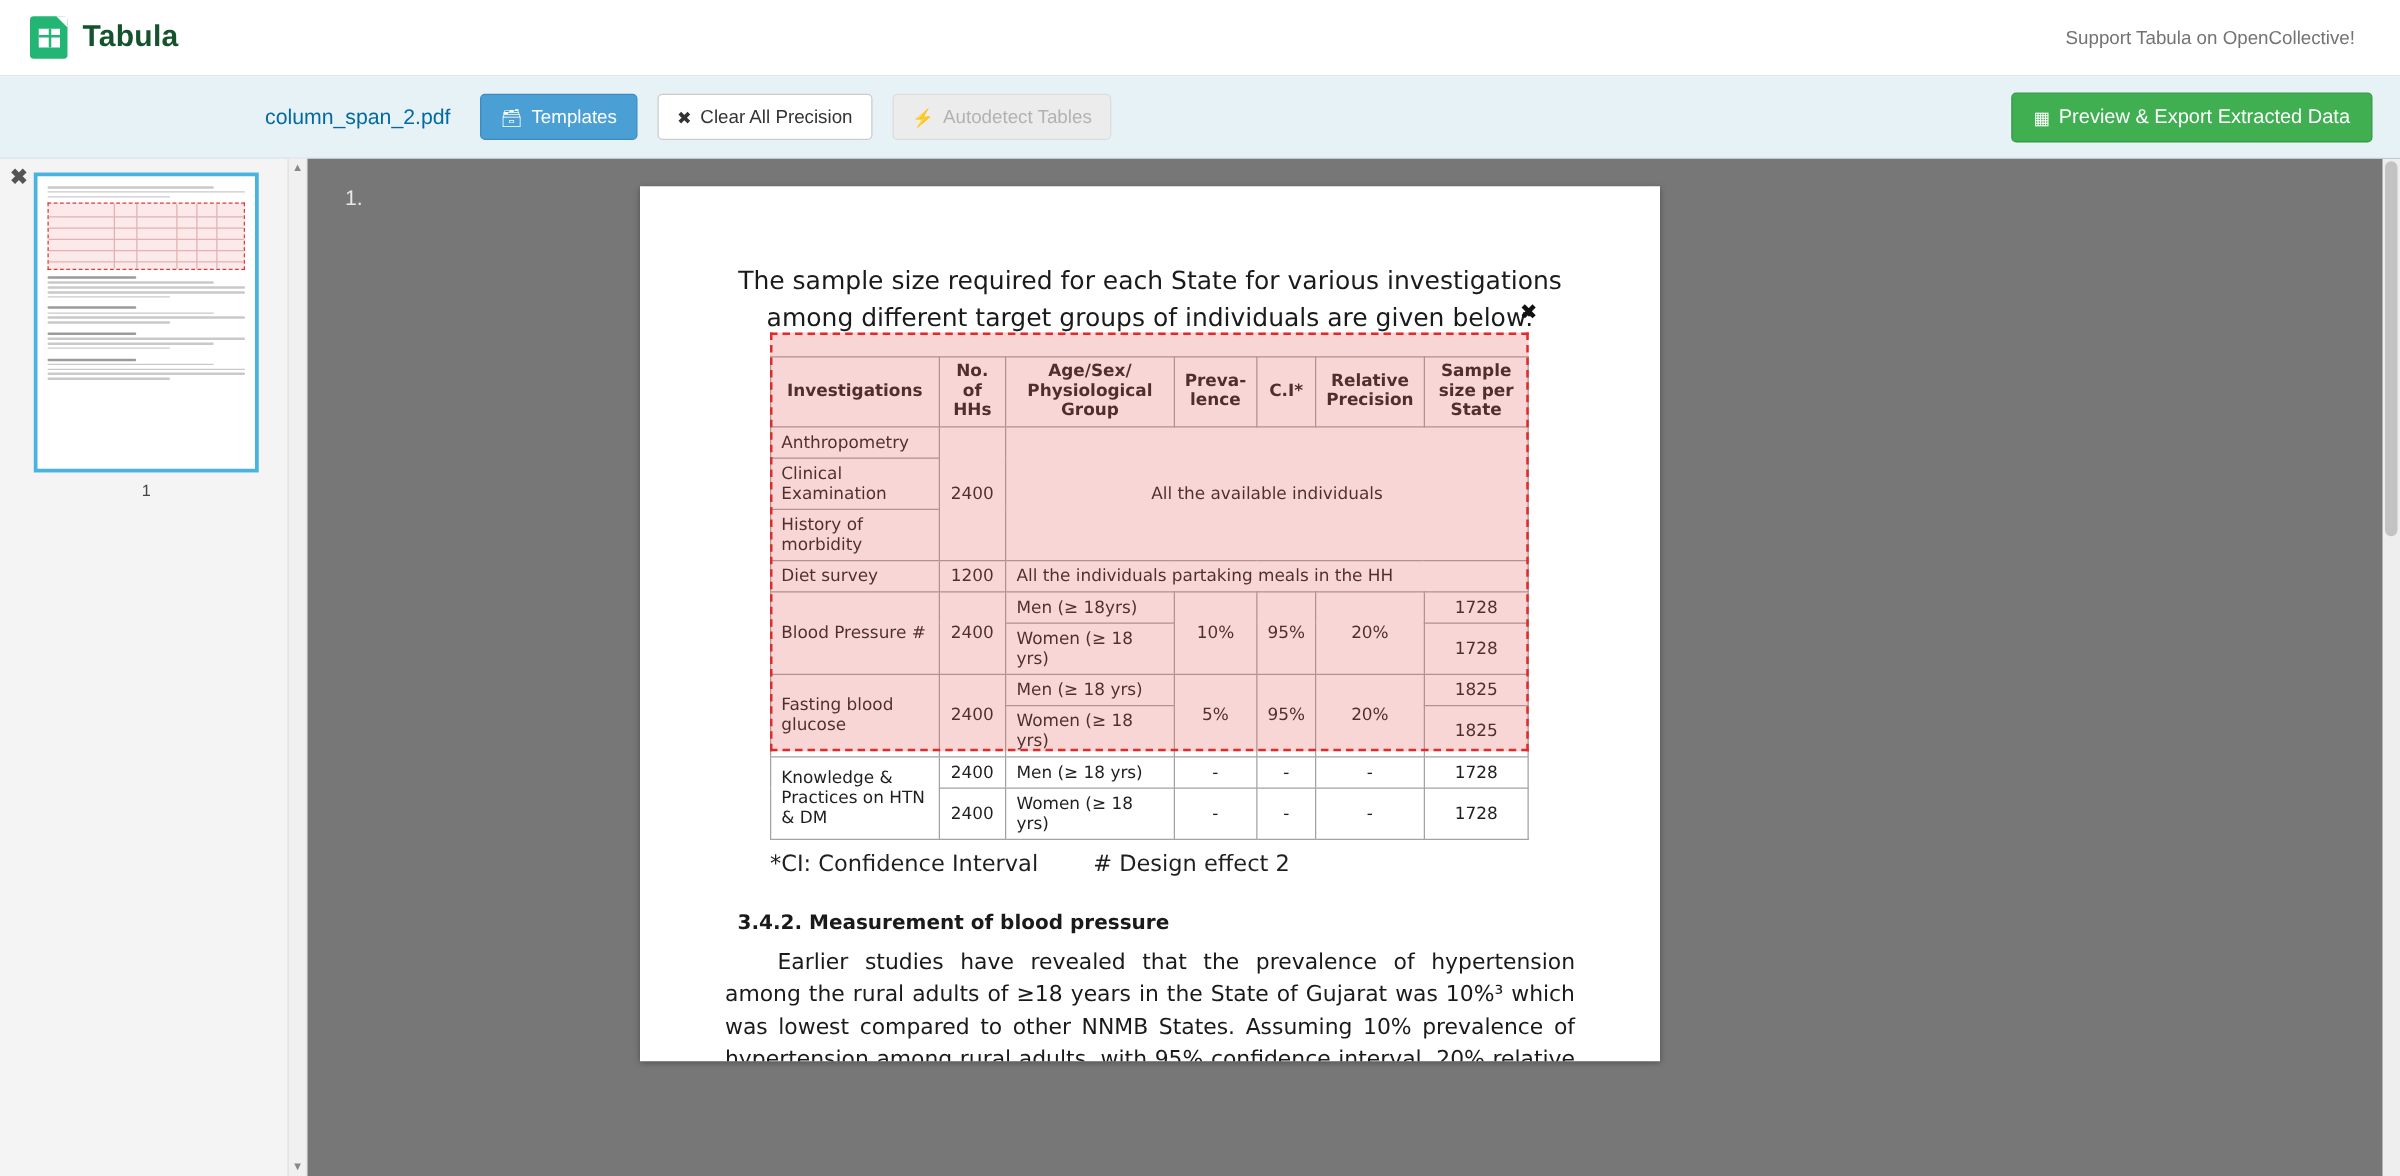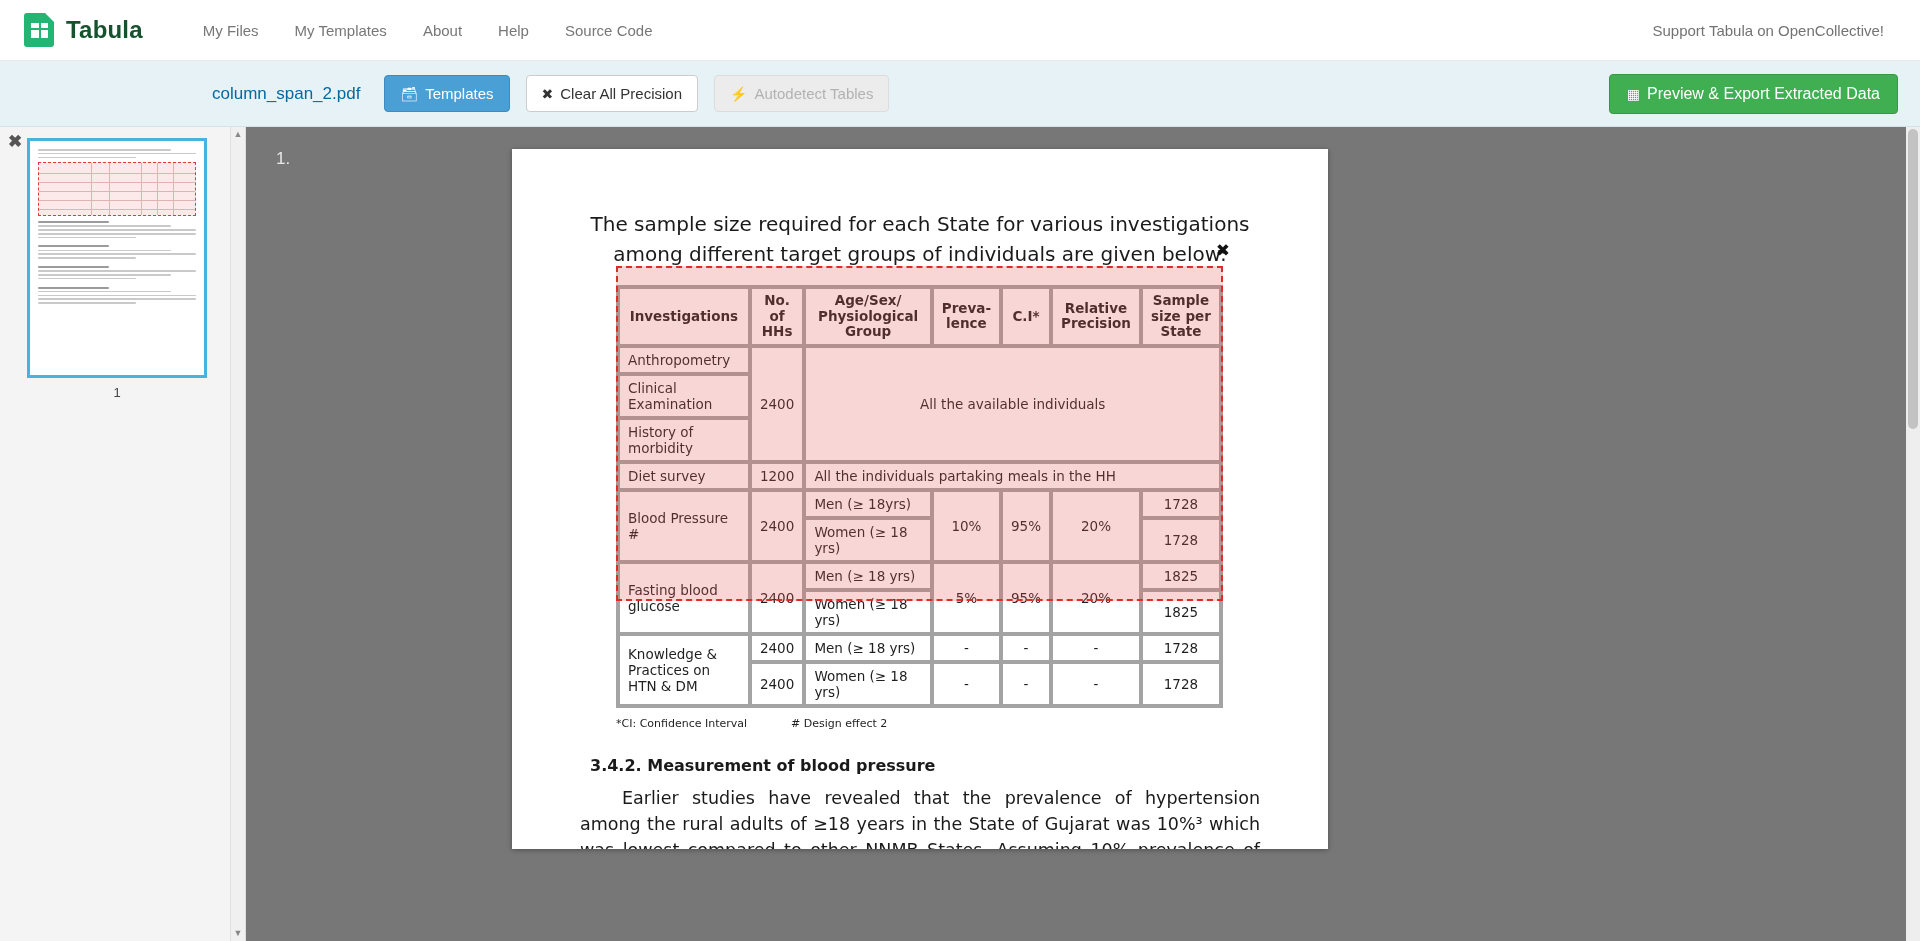--- a/index.html
+++ b/index.html
@@ -304,35 +304,35 @@
 
   
   table.pdftable {
     border-collapse: collapse;
     width: 607px;
     margin-left: 36px;
     font-size: 13.5px;
     color: #1f1f1f;
   }
   table.pdftable th, table.pdftable td {
-    border: 4px solid #a3a3a3;
+    border: 1px solid #a3a3a3;
     padding: 4px 8px;
     vertical-align: middle;
   }
   table.pdftable th {
     font-weight: bold;
     text-align: center;
     font-size: 13.5px;
     line-height: 1.15;
   }
   td.c { text-align: center; }
   td.l { text-align: left; }
   .tbl-foot {
     margin: 9px 0 0 36px;
-    font-size: 11px;
+    font-size: 18px;
     color: #1f1f1f;
     display: flex;
     gap: 44px;
     align-items: center;
   }
   .sec-head {
     margin: 26px 0 0 10px;
     font-size: 16px;
     font-weight: bold;
   }
@@ -362,27 +362,20 @@
 </head>
 <body>
 
 <div class="navbar">
   <div class="brand">
     <span class="brand-logo">
       <span class="sheet"></span>
         <span class="grid"></span>
     </span>
     <span class="brand-name">Tabula</span>
-  </div>
-  <div class="nav-links">
-    <a class="nav-link">My Files</a>
-    <a class="nav-link">My Templates</a>
-    <a class="nav-link">About</a>
-    <a class="nav-link">Help</a>
-    <a class="nav-link">Source Code</a>
   </div>
   <div class="nav-right">Support Tabula on OpenCollective!</div>
 </div>
 
 <div class="toolbar">
   <span class="file-name">column_span_2.pdf</span>
 
   <button class="btn btn-primary">
     <span class="ic">🗃</span>
     <span>Templates</span>

